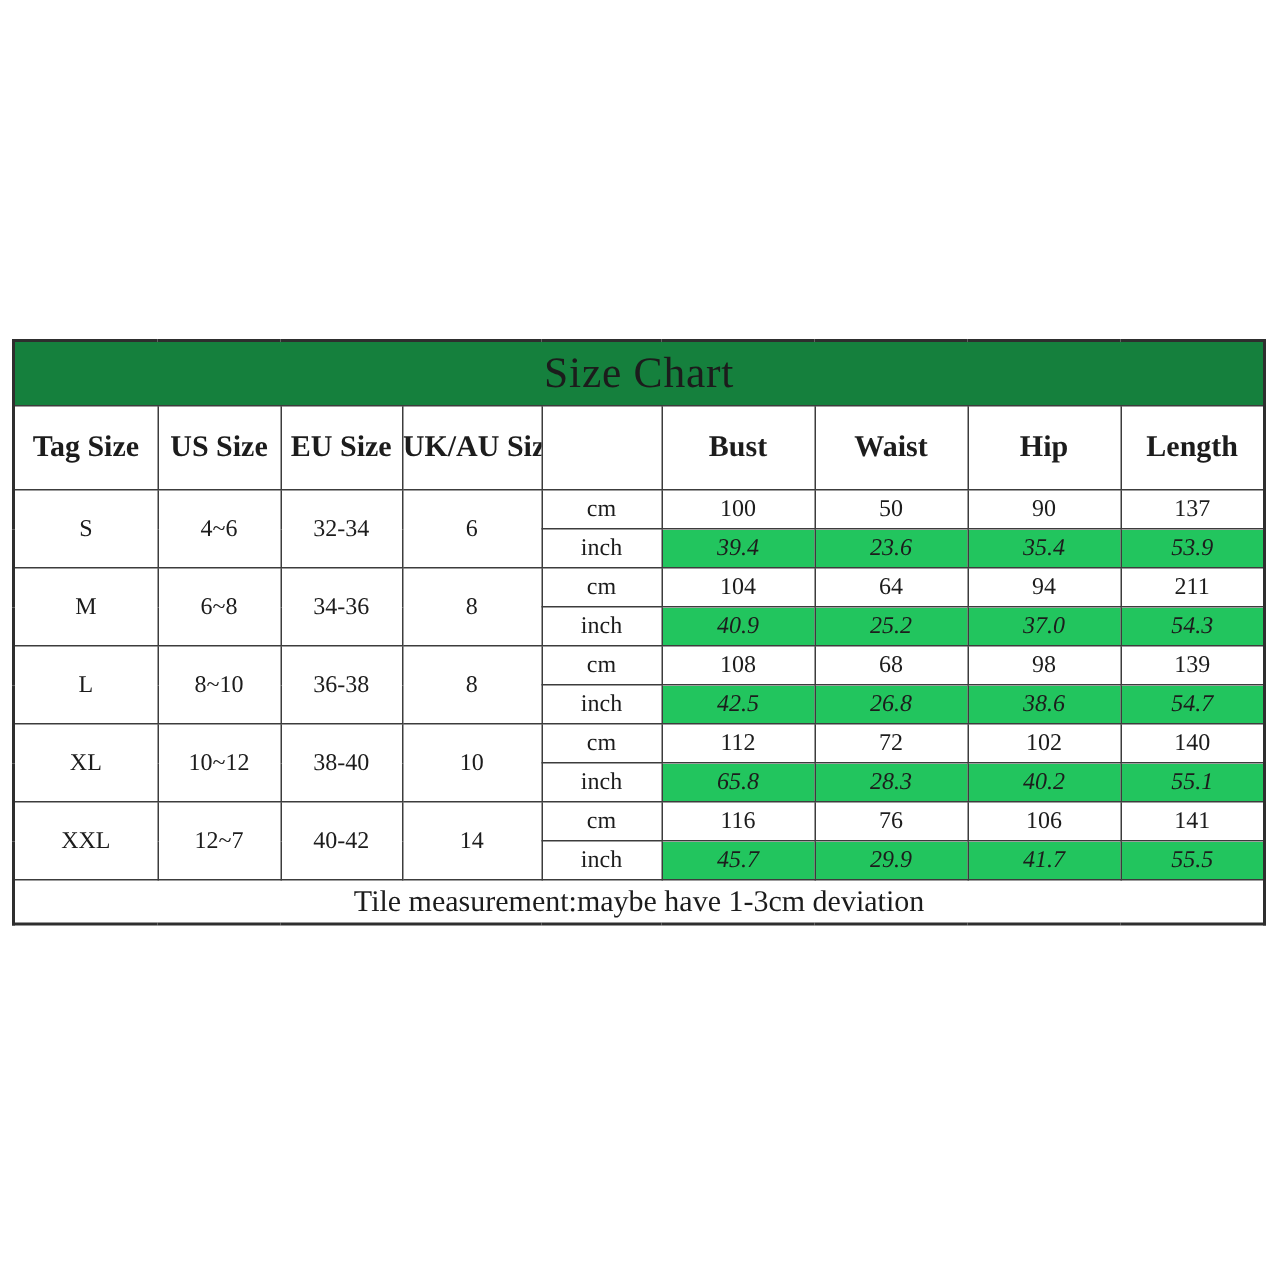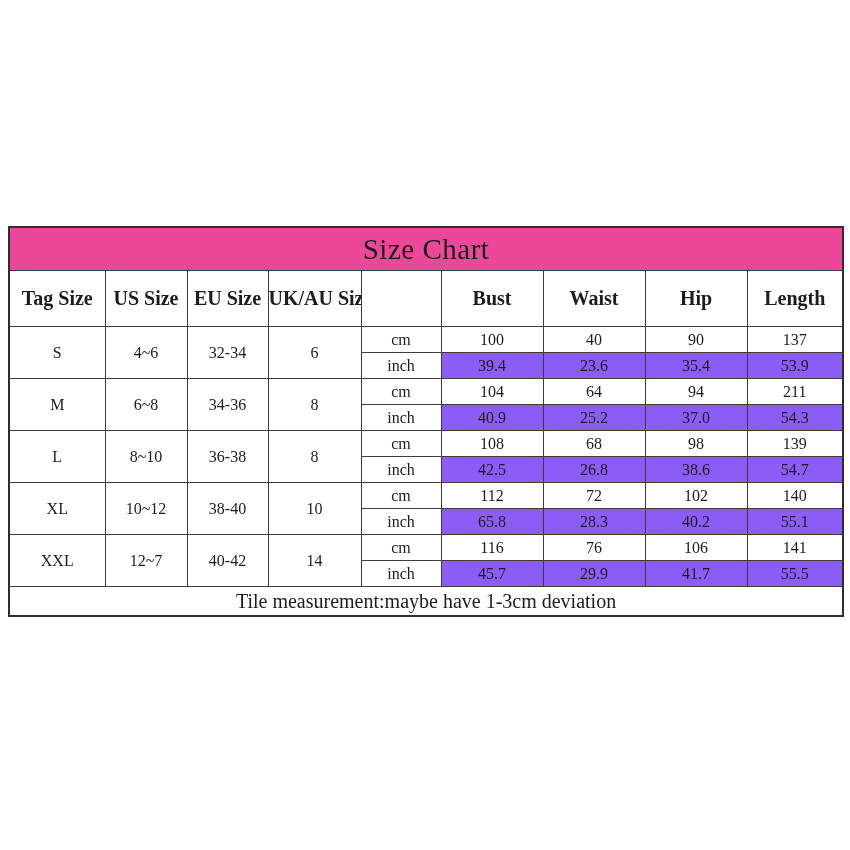--- a/index.html
+++ b/index.html
@@ -28,38 +28,39 @@
   }
   table.size-chart td, table.size-chart th {
     border: 1px solid #3c3c3c;
     text-align: center;
     vertical-align: middle;
     padding: 0;
     overflow: hidden;
     white-space: nowrap;
   }
   .title-cell {
-    background: #ec4899;
+    background: #15803d;
     height: 42px;
     font-size: 29px;
     font-weight: normal;
     letter-spacing: 0.5px;
   }
   .header-row th {
     height: 55px;
     font-size: 20px;
     font-weight: bold;
   }
   tbody td {
     height: 25px;
     font-size: 16px;
     font-weight: normal;
   }
   td.shaded {
-    background: #8b5cf6;
+    background: #22c55e;
+    font-style: italic;
   }
   .footer-cell {
     height: 28px;
     font-size: 20px;
   }
   col.c-tag    { width: 96px; }
   col.c-us     { width: 82px; }
   col.c-eu     { width: 81px; }
   col.c-ukau   { width: 93px; }
   col.c-unit   { width: 80px; }
@@ -102,21 +103,21 @@
     </thead>
     <tbody>
 
       <tr>
         <td rowspan="2">S</td>
         <td rowspan="2">4~6</td>
         <td rowspan="2">32-34</td>
         <td rowspan="2">6</td>
         <td>cm</td>
         <td>100</td>
-        <td>40</td>
+        <td>50</td>
         <td>90</td>
         <td>137</td>
       </tr>
       <tr>
         <td>inch</td>
         <td class="shaded">39.4</td>
         <td class="shaded">23.6</td>
         <td class="shaded">35.4</td>
         <td class="shaded">53.9</td>
       </tr>

